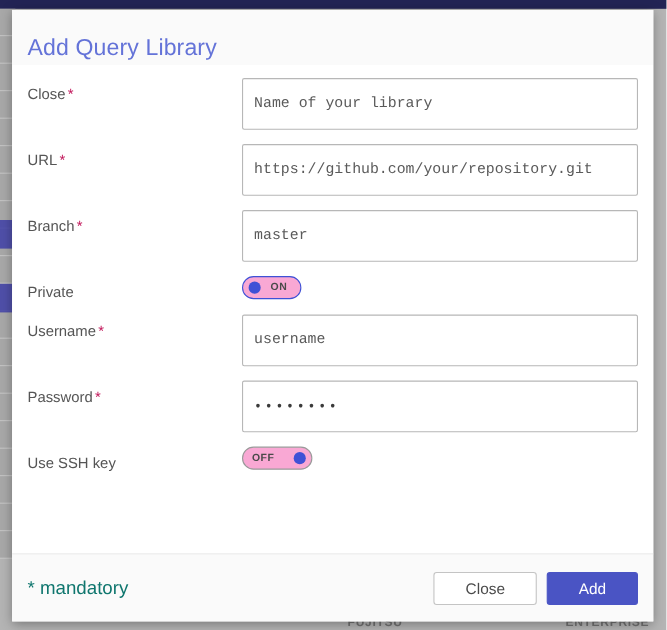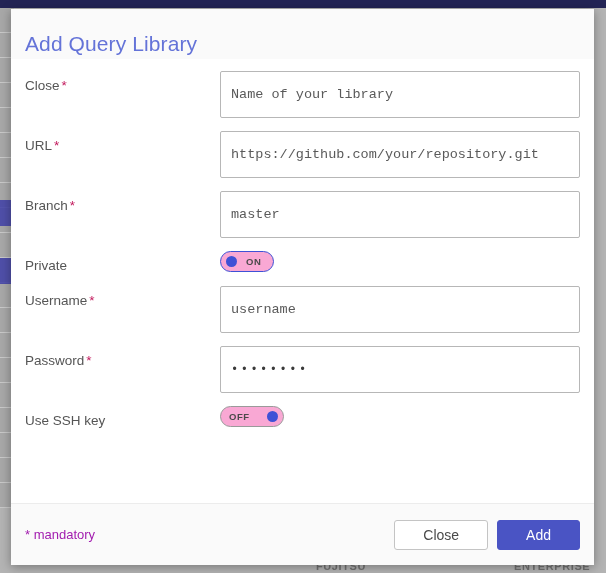--- a/index.html
+++ b/index.html
@@ -194,22 +194,22 @@
     flex: 0 0 62px;
     height: 62px;
     background: #fafafa;
     border-top: 1px solid #ececec;
     display: flex;
     align-items: center;
     padding: 0 14px;
     box-sizing: border-box;
   }
   .mandatory-note {
-    font-size: 13px;
-    color: #a21caf;
+    font-size: 17px;
+    color: #0f766e;
     flex: 1 1 auto;
   }
   .btn {
     font-family: "Liberation Sans", sans-serif;
     font-size: 14px;
     height: 30px;
     border-radius: 3px;
     cursor: pointer;
     padding: 0 28px;
     box-sizing: border-box;

